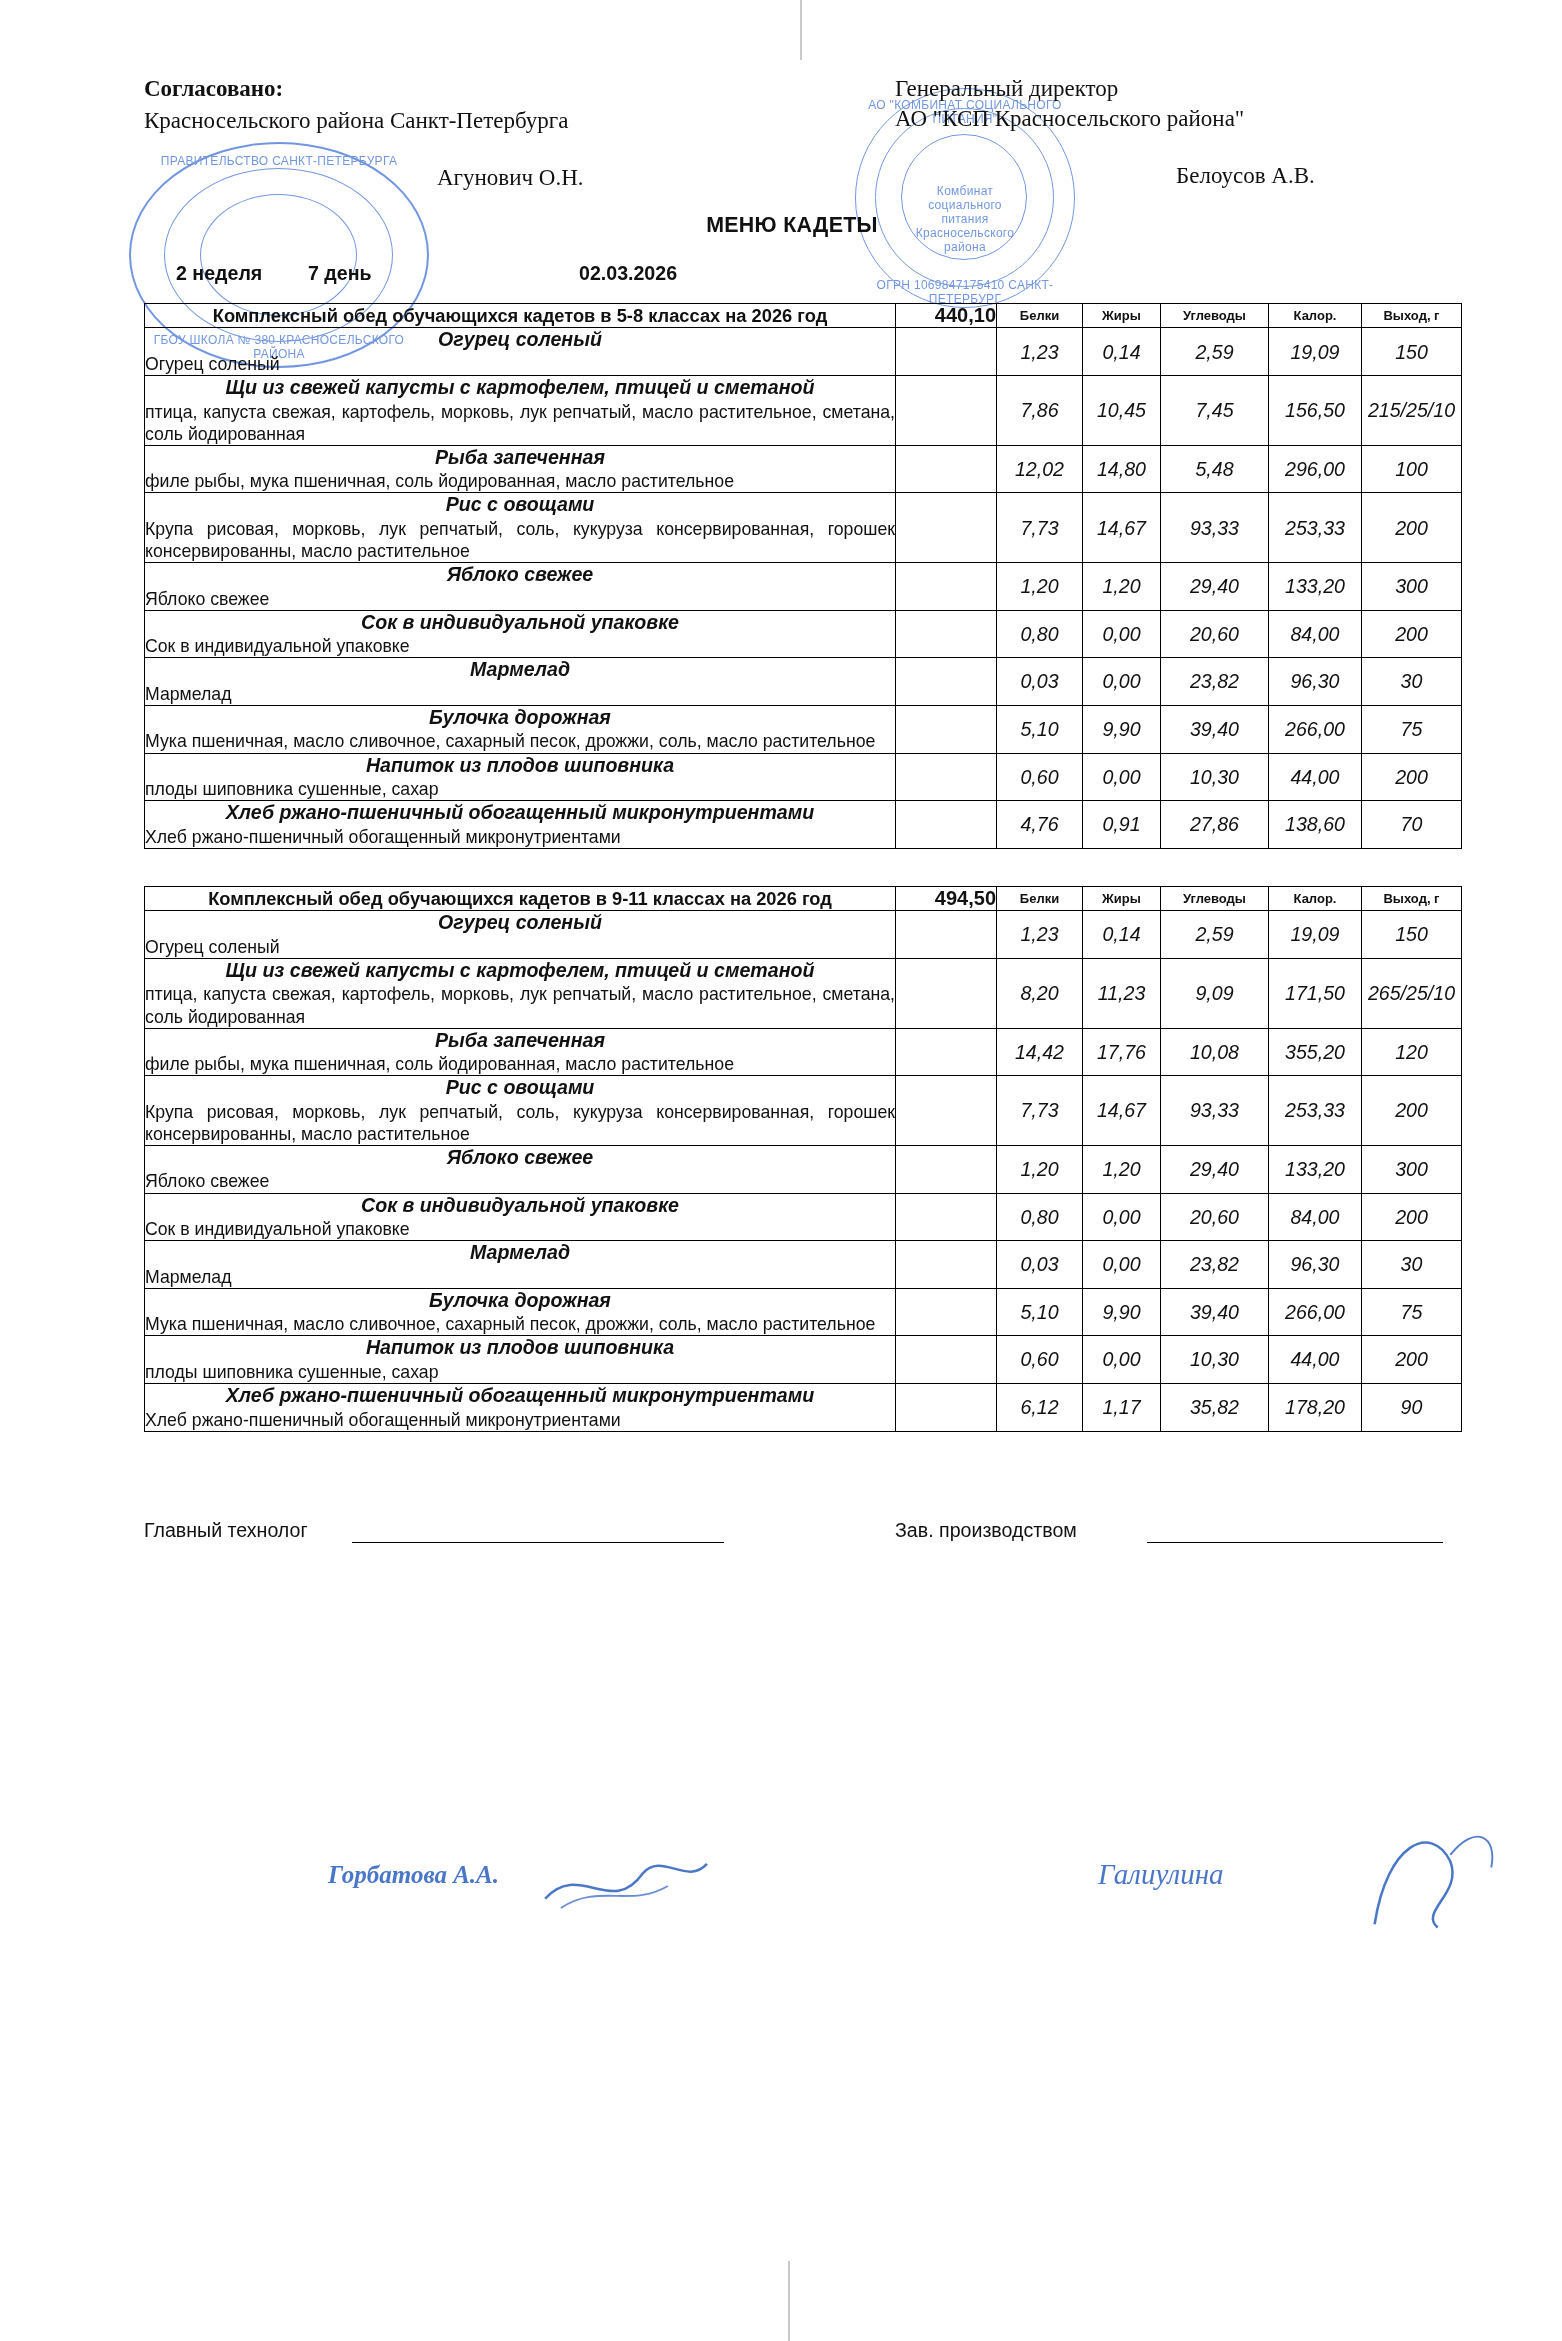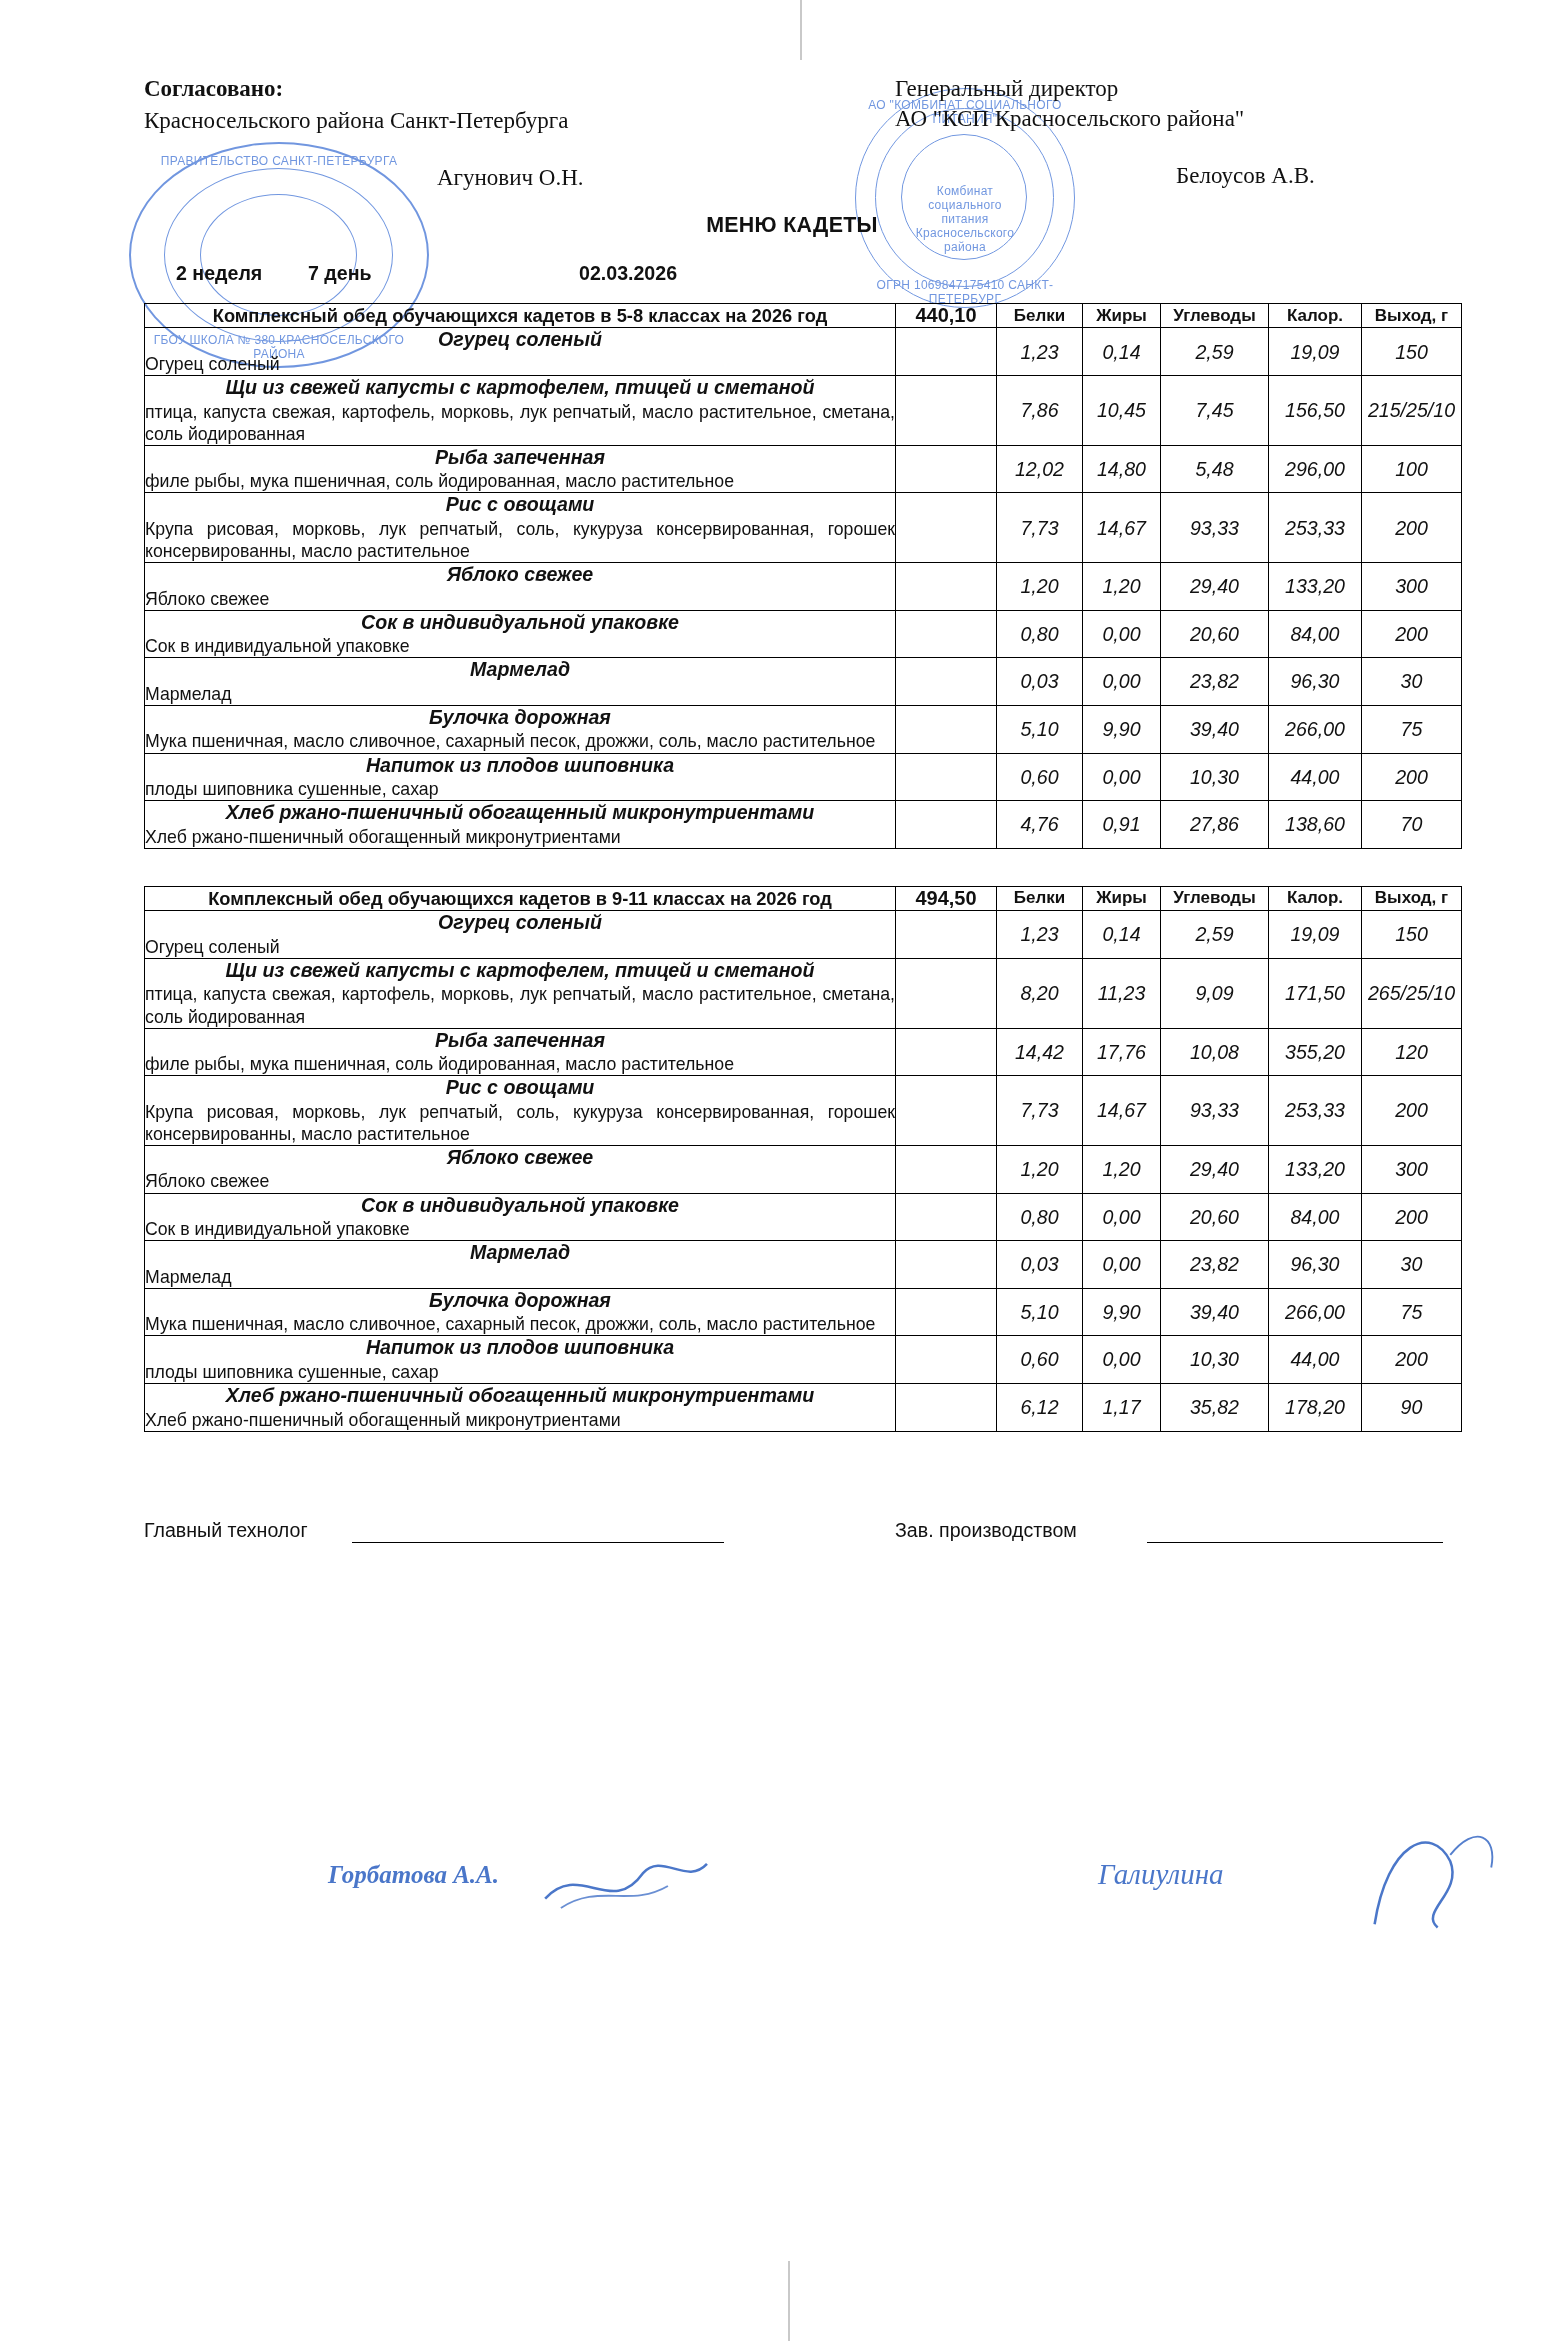--- a/index.html
+++ b/index.html
@@ -101,25 +101,25 @@
     font-weight: bold;
     font-size: 18.3px;
     text-align: center;
     line-height: 1.3;
     padding: 6.3px 7.6px;
   }
   .hdr-kcal {
     font-family: "Liberation Sans", sans-serif;
     font-weight: bold;
     font-size: 20px;
-    text-align: center;
+    text-align: right;
   }
   .hdr-col {
     font-family: "Liberation Sans", sans-serif;
-    font-size: 17px;
+    font-size: 13px;
     text-align: center;
     padding: 7.6px 2.5px;
   }
   td.dish {
     padding: 2.5px 6.3px 3.8px 7.6px;
   }
   .dish-name {
     font-family: "Liberation Sans", sans-serif;
     font-style: italic;
     font-weight: bold;

